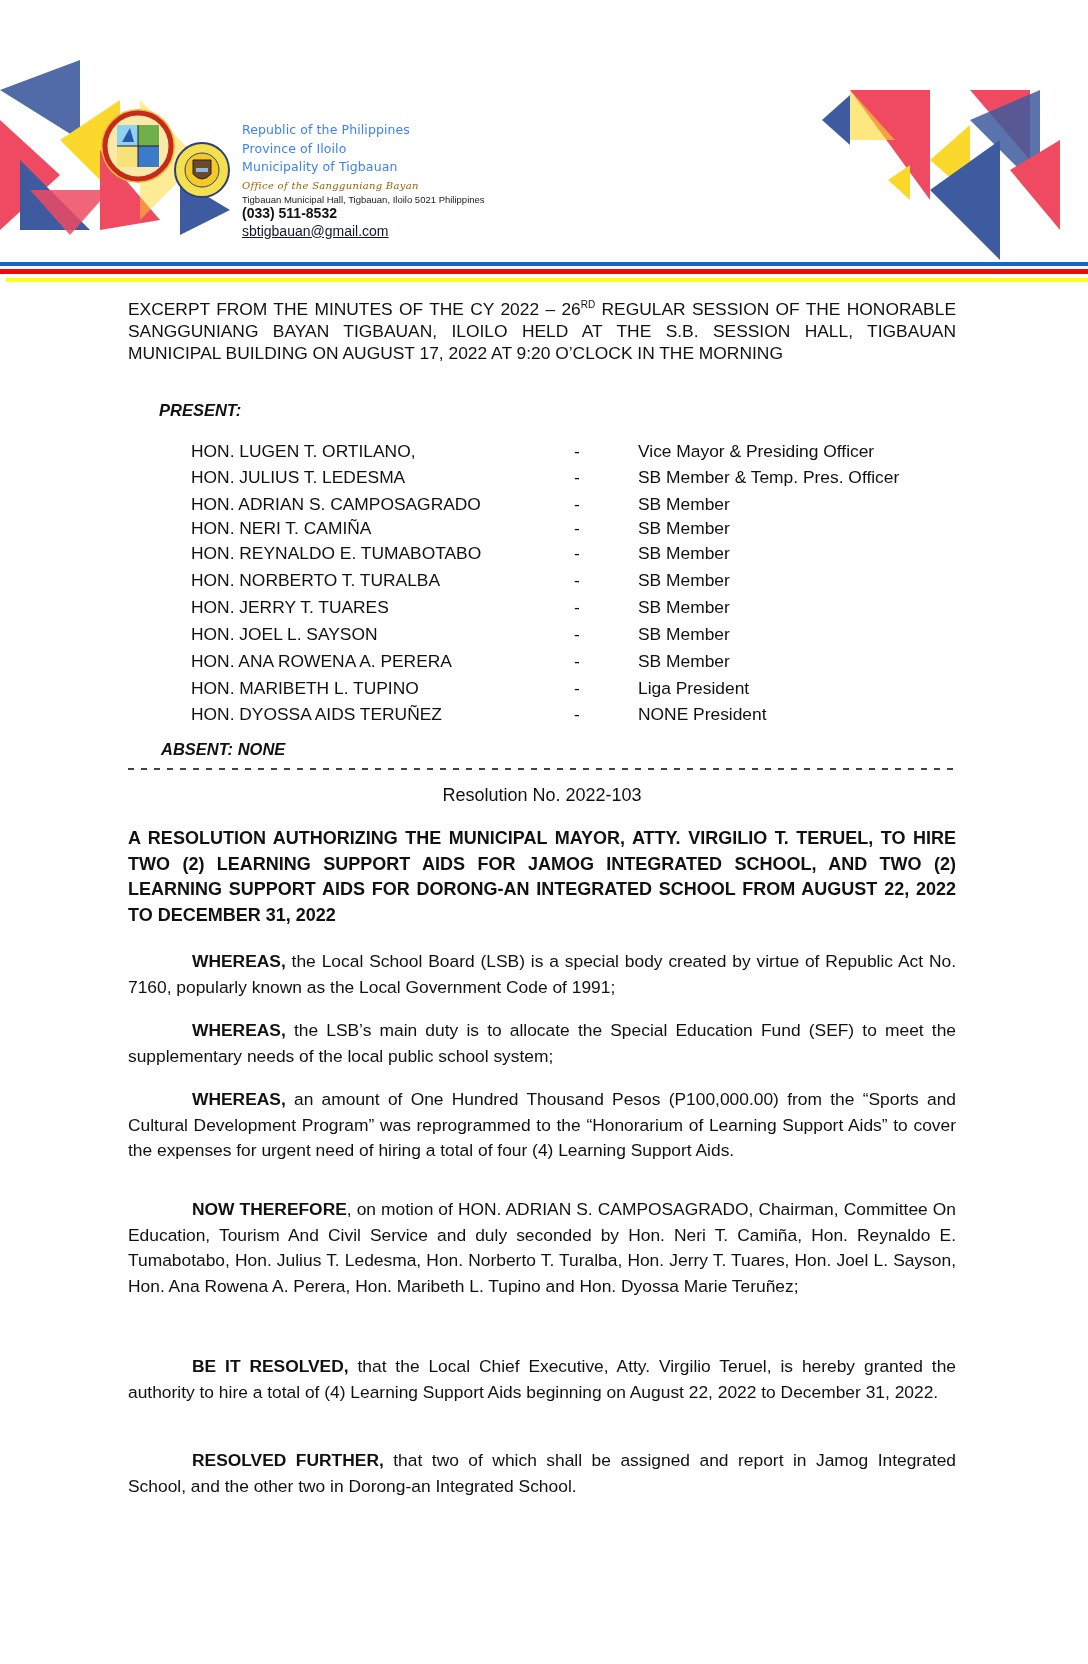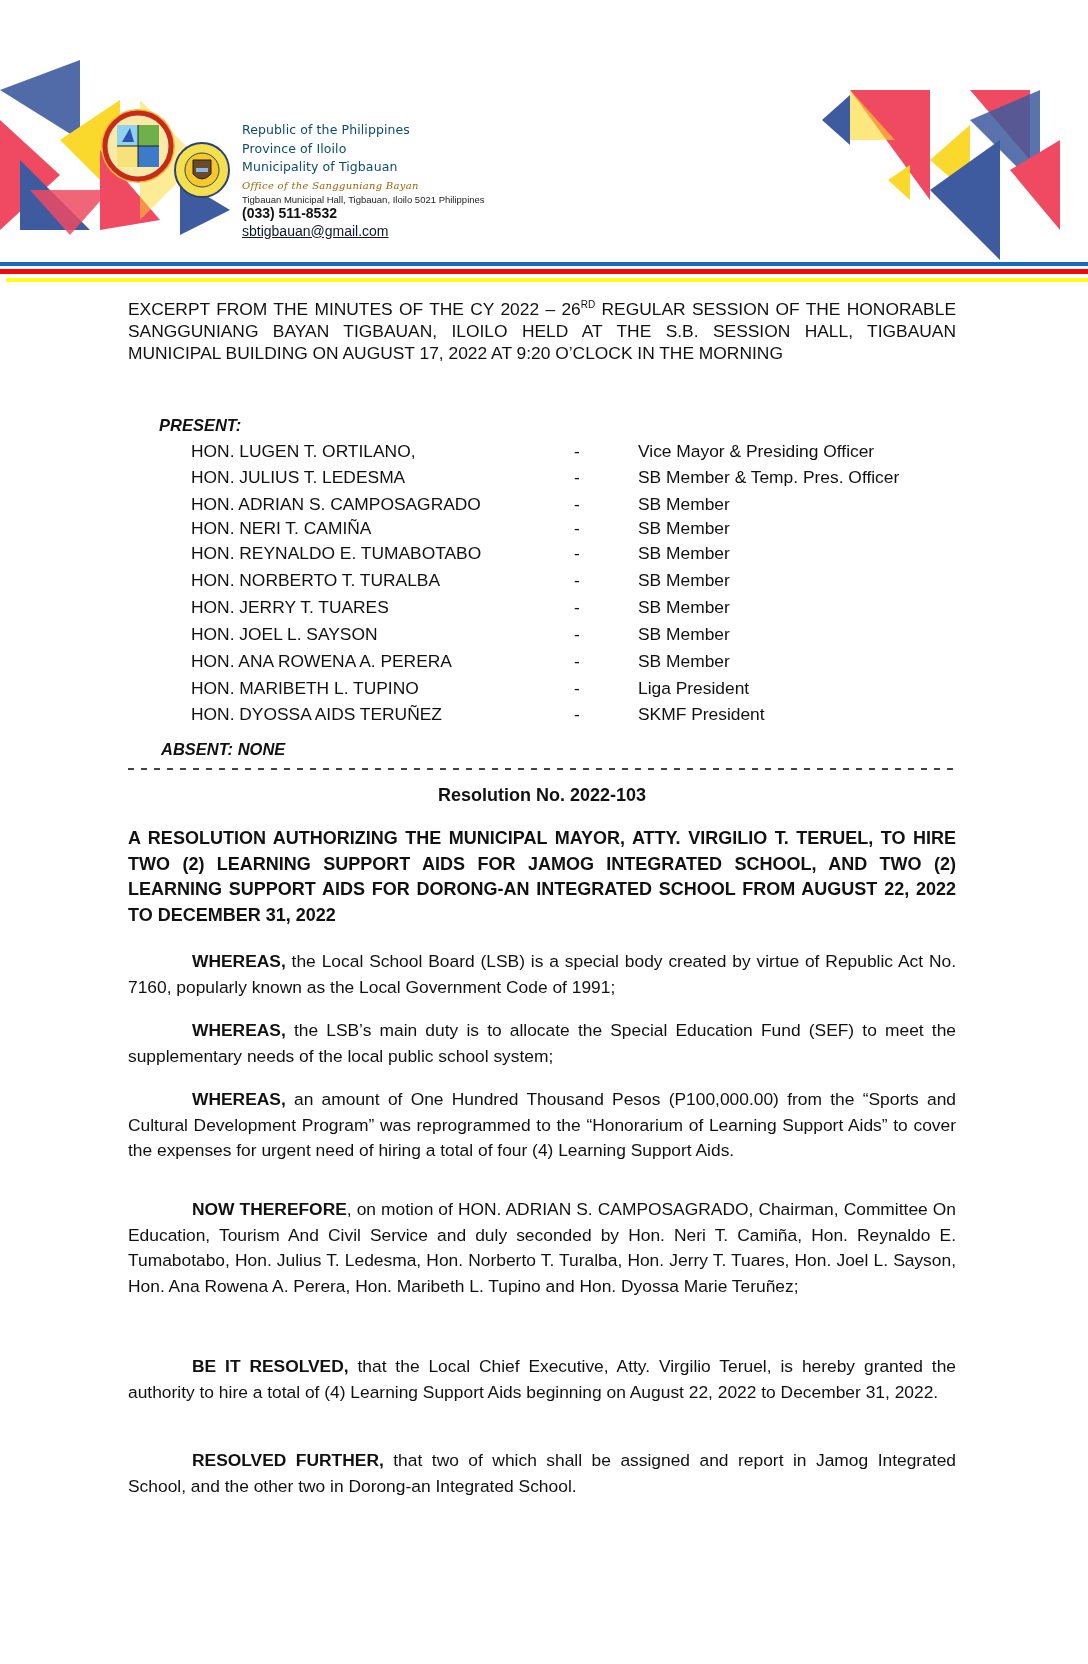--- a/index.html
+++ b/index.html
@@ -2,21 +2,21 @@
 <html><head>
 <meta charset="utf-8">
 <style>
   html, body { margin: 0; padding: 0; background: #ffffff; }
   body { width: 1088px; height: 1664px; position: relative; overflow: hidden;
          font-family: "Liberation Sans", sans-serif; color: #111; }
 
   
   .deco { position: absolute; }
   .letterhead { position: absolute; left: 242px; top: 121px; font-family: "DejaVu Sans", sans-serif; }
-  .lh-line { font-size: 12.5px; line-height: 18.5px; color: #0c4a6e; letter-spacing: 0.1px; }
+  .lh-line { font-size: 12.5px; line-height: 18.5px; color: #3b82f6; letter-spacing: 0.1px; }
   .lh-office { font-family: "DejaVu Serif", serif; font-style: italic; font-size: 10px; line-height: 17px; color: #a16207; letter-spacing: 0.3px; }
   .lh-addr { font-family: "Liberation Sans", sans-serif; font-size: 9.5px; line-height: 11px; color: #222; text-align: center; }
   .lh-phone { font-family: "Liberation Sans", sans-serif; font-weight: bold; font-size: 14px; line-height: 17px; }
   .lh-email { font-family: "Liberation Sans", sans-serif; font-size: 14px; line-height: 19px; color: #0f172a; text-decoration: underline; cursor: pointer; }
 
   .stripe { position: absolute; left: 0; width: 1088px; }
   .stripe.blue { top: 262px; height: 4px; background: #1468c4; }
   .stripe.red { top: 269px; height: 5px; background: #f00a0a; }
   .stripe.yellow { top: 278px; height: 4px; background: #ffff1e; left: 6px; }
 
@@ -28,21 +28,21 @@
 
   .attend { position: absolute; left: 191px; width: 760px; font-size: 17.4px; }
   .attend-row { position: absolute; left: 0; width: 760px; height: 22px; }
   .attend-row .nm { position: absolute; left: 0; }
   .attend-row .ds { position: absolute; left: 383px; }
   .attend-row .ps { position: absolute; left: 447px; white-space: nowrap; }
 
   .dashes { position: absolute; left: 128px; top: 768px; width: 828px; height: 2px;
             background-image: repeating-linear-gradient(90deg, #444 0 6px, transparent 6px 13px); }
 
-  .res-no { position: absolute; left: 128px; width: 828px; top: 785px; text-align: center; font-weight: bold; font-size: 18px; }
+  .res-no { position: absolute; left: 128px; width: 828px; top: 785px; text-align: center; font-weight: normal; font-size: 18px; }
   .res-title { position: absolute; left: 128px; width: 828px; top: 826px; font-weight: bold; font-size: 18px; line-height: 25.5px; text-align: justify; text-align-last: left; }
 
   .para { position: absolute; left: 128px; width: 828px; font-size: 17.4px; line-height: 25.5px; text-align: justify; text-align-last: left; text-indent: 64px; }
   .para b { font-weight: bold; }
 </style>
 </head>
 <body>
 
 <svg class="deco" style="left:0;top:60px" width="260" height="200" viewBox="0 0 260 200">
   <polygon points="0,30 80,0 80,80" fill="#3d5b9e" opacity="0.9"></polygon>
@@ -95,21 +95,21 @@
   <div class="lh-phone">(033) 511-8532</div>
   <div class="lh-email">sbtigbauan@gmail.com</div>
 </div>
 
 <div class="stripe blue"></div>
 <div class="stripe red"></div>
 <div class="stripe yellow"></div>
 
 <div class="doc excerpt"><span>EXCERPT FROM THE MINUTES OF THE CY 2022 – 26</span><sup>RD</sup><span> REGULAR SESSION OF THE HONORABLE SANGGUNIANG  BAYAN TIGBAUAN, ILOILO HELD AT THE S.B. SESSION HALL, TIGBAUAN MUNICIPAL BUILDING ON AUGUST 17, 2022 AT 9:20 O’CLOCK IN THE MORNING</span></div>
 
-<div class="label-bi" style="left:159px;top:416px">PRESENT:</div>
+<div class="label-bi" style="left:159px;top:401px">PRESENT:</div>
 
 <div class="attend" style="top:0" id="attend">
     <div class="attend-row" style="top: 441px;">
       <span class="nm">HON. LUGEN T. ORTILANO,</span>
       <span class="ds">-</span>
       <span class="ps">Vice Mayor &amp; Presiding Officer</span>
     </div>
     <div class="attend-row" style="top: 467px;">
       <span class="nm">HON. JULIUS T. LEDESMA</span>
       <span class="ds">-</span>
@@ -151,21 +151,21 @@
       <span class="ps">SB Member</span>
     </div>
     <div class="attend-row" style="top: 678px;">
       <span class="nm">HON. MARIBETH L. TUPINO</span>
       <span class="ds">-</span>
       <span class="ps">Liga President</span>
     </div>
     <div class="attend-row" style="top: 704px;">
       <span class="nm">HON. DYOSSA AIDS TERUÑEZ</span>
       <span class="ds">-</span>
-      <span class="ps">SKMF President</span>
+      <span class="ps">NONE President</span>
     </div>
   </div>
 
 <div class="label-bi" style="left:161px;top:740px">ABSENT: NONE</div>
 
 <div class="dashes"></div>
 
 <div class="res-no">Resolution No. 2022-103</div>
 <div class="res-title">A RESOLUTION AUTHORIZING THE MUNICIPAL MAYOR, ATTY. VIRGILIO T. TERUEL, TO HIRE TWO (2) LEARNING SUPPORT AIDS FOR JAMOG INTEGRATED SCHOOL, AND TWO (2) LEARNING SUPPORT AIDS FOR DORONG-AN INTEGRATED SCHOOL FROM AUGUST 22, 2022 TO DECEMBER 31, 2022</div>
 

